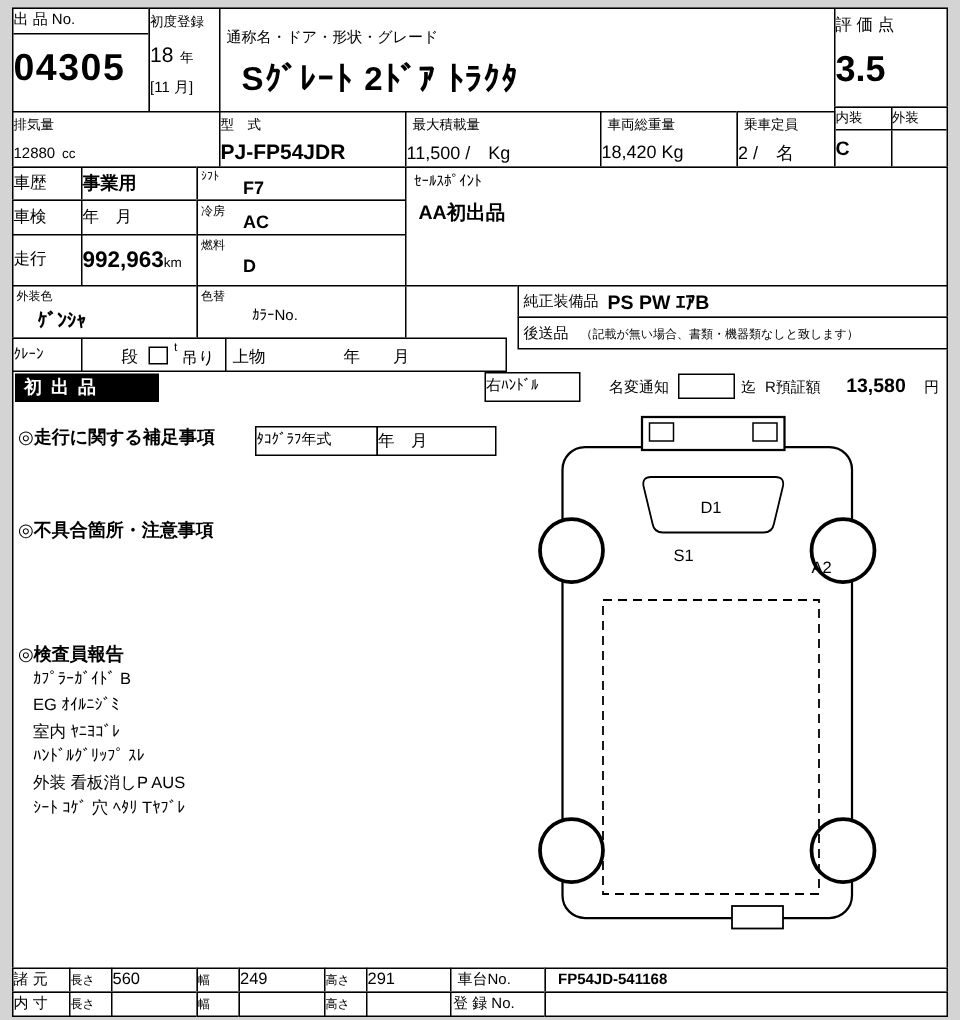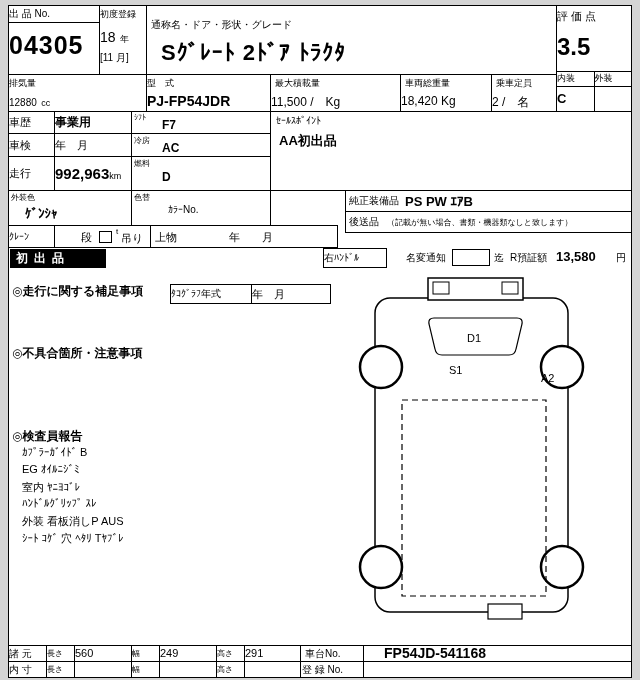--- a/index.html
+++ b/index.html
@@ -137,21 +137,21 @@
   <span style="font-size:8px;margin-left:8px">（記載が無い場合、書類・機器類なしと致します）</span>
 </div>
 
 <div class="abs ctr" style="left:10px;top:249px;width:96px;height:19px;background:#000;color:#fff;font-size:12px;font-weight:bold;line-height:19px;letter-spacing:6px;text-indent:6px">初出品</div>
 
 <div class="abs ctr" style="left:323px;top:248px;width:64px;height:20px;border:1px solid #000;font-size:10px;line-height:18px">右ﾊﾝﾄﾞﾙ</div>
 <div class="abs" style="left:406px;top:251px;font-size:10px">名変通知</div>
 <div class="abs" style="left:452px;top:249px;width:38px;height:17px;border:1px solid #000;background:#fff"></div>
 <div class="abs" style="left:494px;top:251px;font-size:10px">迄</div>
 <div class="abs" style="left:510px;top:251px;font-size:10px">R預証額</div>
-<div class="abs b" style="left:556px;top:249px;width:56px;font-size:13px;text-align:left">13,580</div>
+<div class="abs b" style="left:556px;top:249px;width:56px;font-size:13px;text-align:center">13,580</div>
 <div class="abs" style="left:616px;top:251px;font-size:10px">円</div>
 
 <div class="abs b" style="left:12px;top:283px;font-size:12px">◎走行に関する補足事項</div>
 <div class="abs ctr" style="left:170px;top:284px;width:82px;height:20px;border:1px solid #000;font-size:10px;line-height:18px">ﾀｺｸﾞﾗﾌ年式</div>
 <div class="abs ctr" style="left:251px;top:284px;width:80px;height:20px;border:1px solid #000;font-size:11px;line-height:18px">年　月</div>
 
 <div class="abs b" style="left:12px;top:345px;font-size:12px">◎不具合箇所・注意事項</div>
 
 <div class="abs b" style="left:12px;top:428px;font-size:12px">◎検査員報告</div>
 <div class="abs" style="left:22px;top:446px;font-size:11px">ｶﾌﾟﾗｰｶﾞｲﾄﾞ  B</div>
@@ -179,21 +179,21 @@
 </svg>
 
 <div class="cell ctr" style="left:8px;top:645px;width:39px;height:17px;font-size:10px;line-height:15px">諸 元</div>
 <div class="cell ctr" style="left:46px;top:645px;width:29px;height:17px;font-size:8px;line-height:15px">長さ</div>
 <div class="cell ctr" style="left:74px;top:645px;width:58px;height:17px;font-size:11px;line-height:15px">560</div>
 <div class="cell ctr" style="left:131px;top:645px;width:29px;height:17px;font-size:8px;line-height:15px">幅</div>
 <div class="cell ctr" style="left:159px;top:645px;width:58px;height:17px;font-size:11px;line-height:15px">249</div>
 <div class="cell ctr" style="left:216px;top:645px;width:29px;height:17px;font-size:8px;line-height:15px">高さ</div>
 <div class="cell ctr" style="left:244px;top:645px;width:57px;height:17px;font-size:11px;line-height:15px">291</div>
 <div class="cell" style="left:300px;top:645px;width:64px;height:17px;font-size:10px;line-height:15px;padding-left:4px">車台No.</div>
-<div class="cell b" style="left:363px;top:645px;width:269px;height:17px;font-size:14px;line-height:15px;padding-left:20px">FP54JD-541168</div>
+<div class="cell b" style="left:363px;top:645px;width:269px;height:17px;font-size:10px;line-height:15px;padding-left:8px">FP54JD-541168</div>
 
 <div class="cell ctr" style="left:8px;top:661px;width:39px;height:17px;font-size:10px;line-height:15px">内 寸</div>
 <div class="cell ctr" style="left:46px;top:661px;width:29px;height:17px;font-size:8px;line-height:15px">長さ</div>
 <div class="cell" style="left:74px;top:661px;width:58px;height:17px"></div>
 <div class="cell ctr" style="left:131px;top:661px;width:29px;height:17px;font-size:8px;line-height:15px">幅</div>
 <div class="cell" style="left:159px;top:661px;width:58px;height:17px"></div>
 <div class="cell ctr" style="left:216px;top:661px;width:29px;height:17px;font-size:8px;line-height:15px">高さ</div>
 <div class="cell" style="left:244px;top:661px;width:57px;height:17px"></div>
 <div class="cell" style="left:300px;top:661px;width:64px;height:17px;font-size:10px;line-height:15px;padding-left:1px">登 録 No.</div>
 <div class="cell" style="left:363px;top:661px;width:269px;height:17px"></div>

